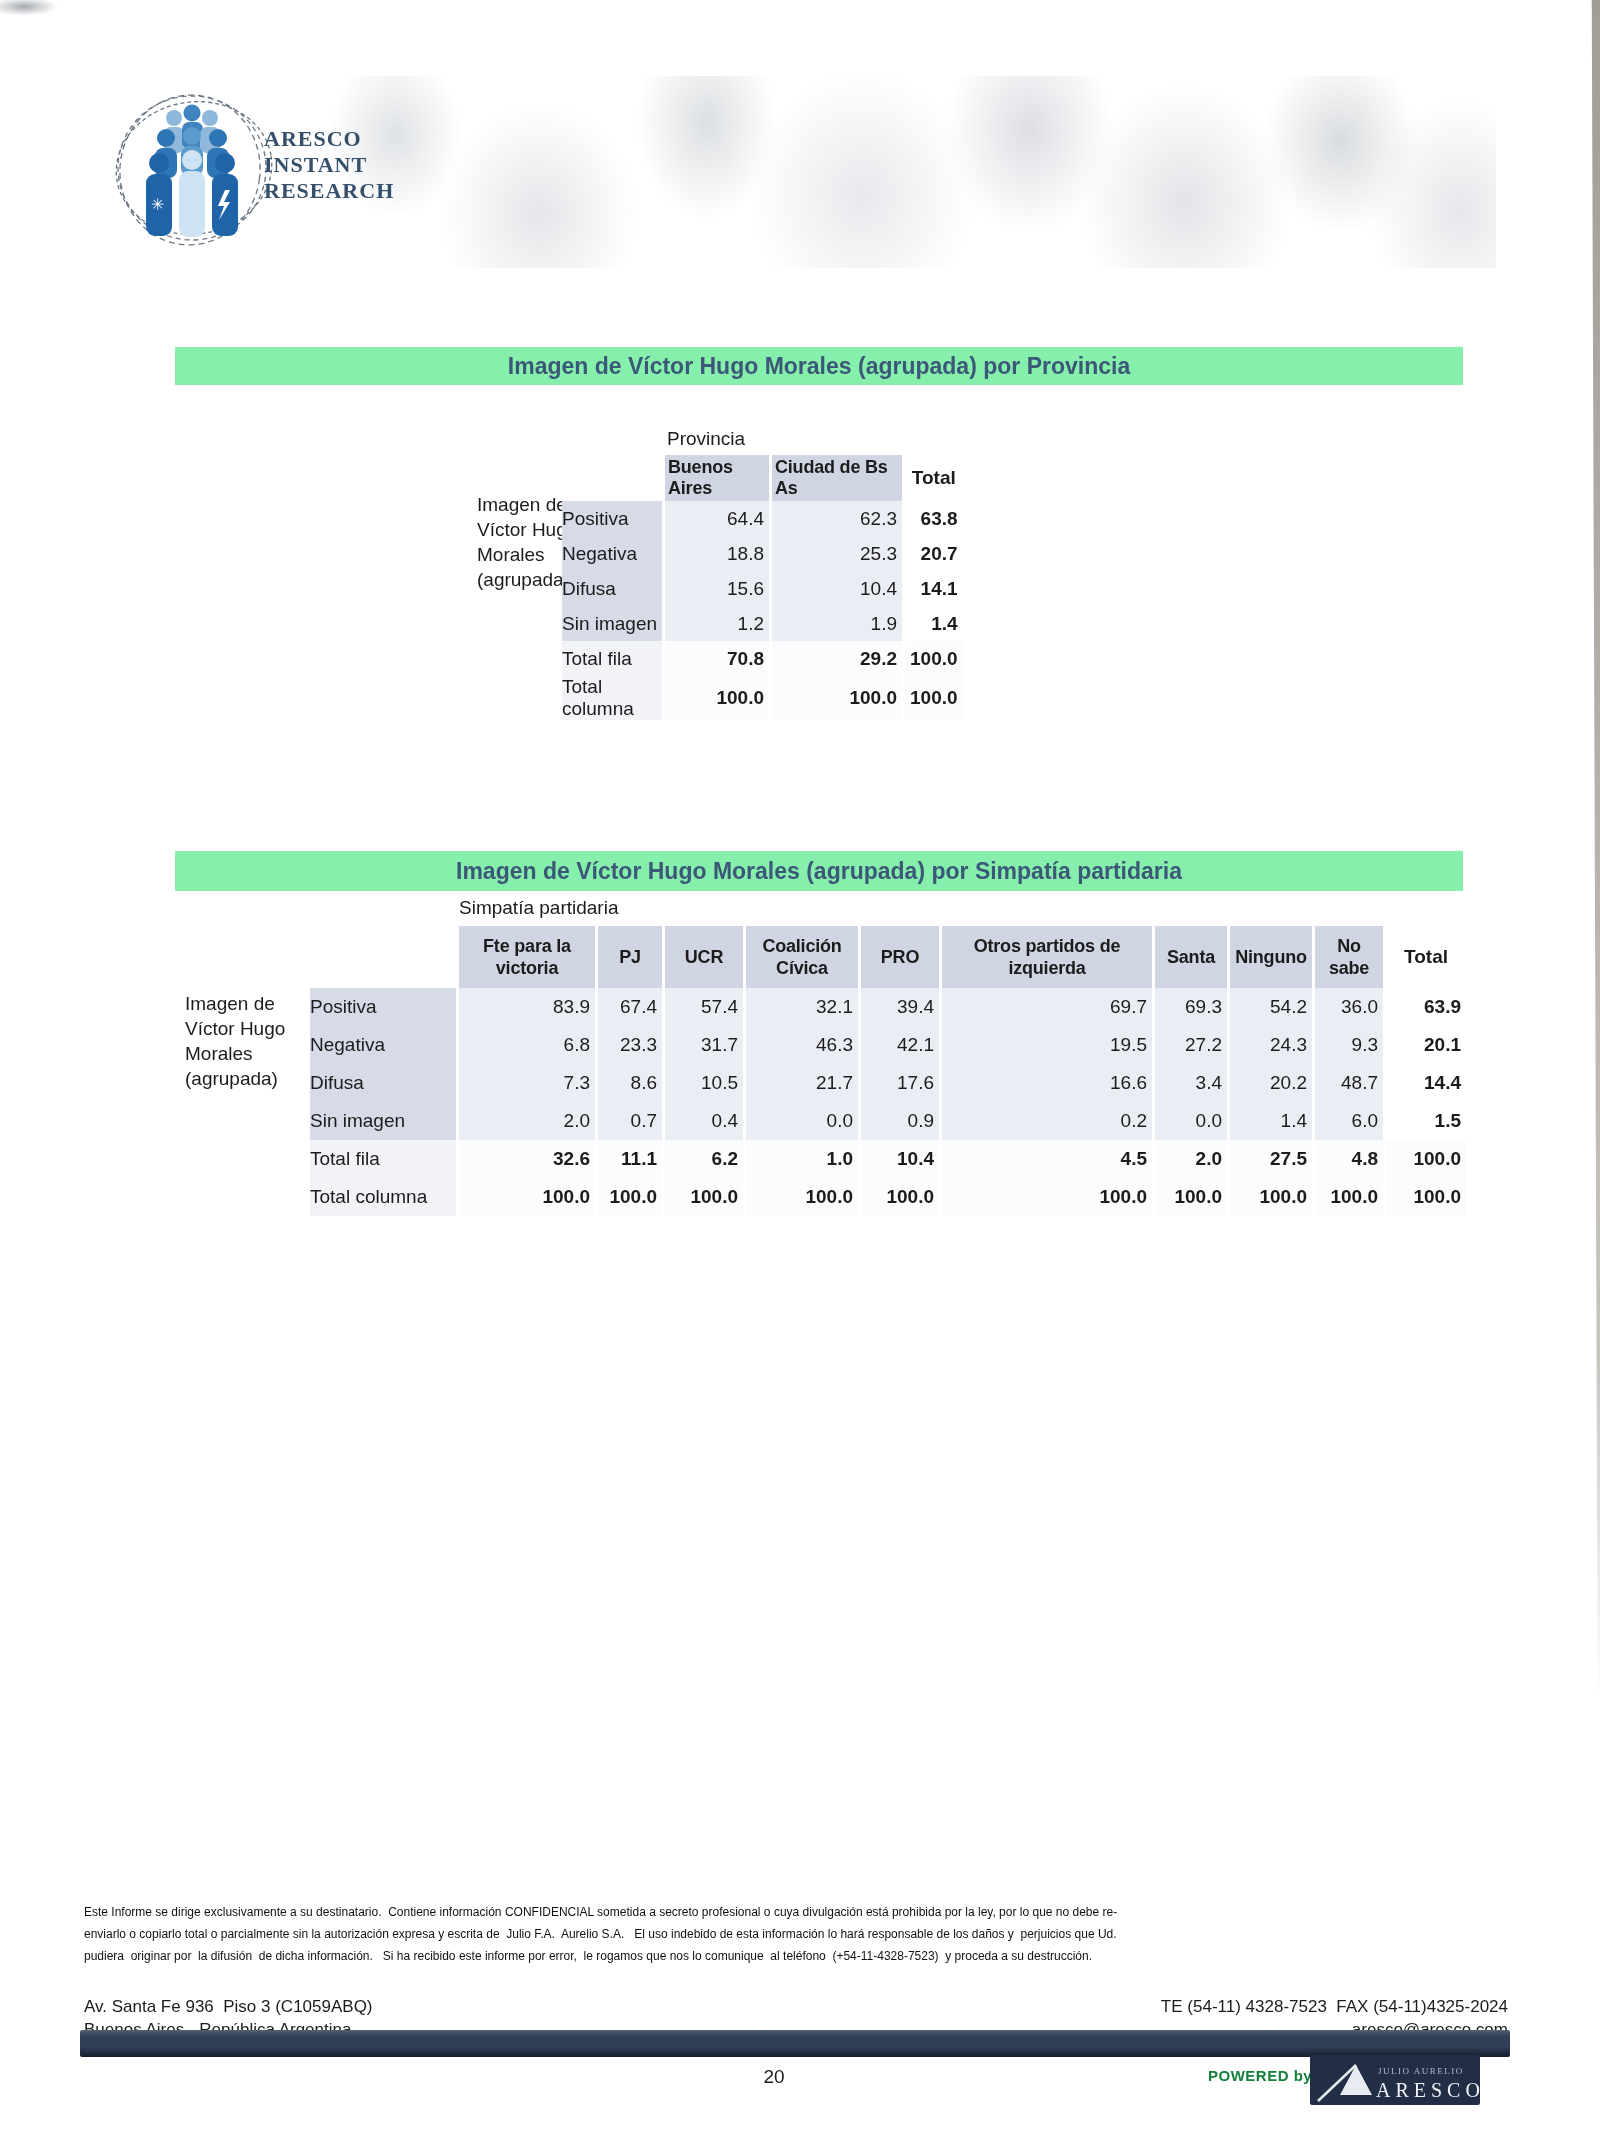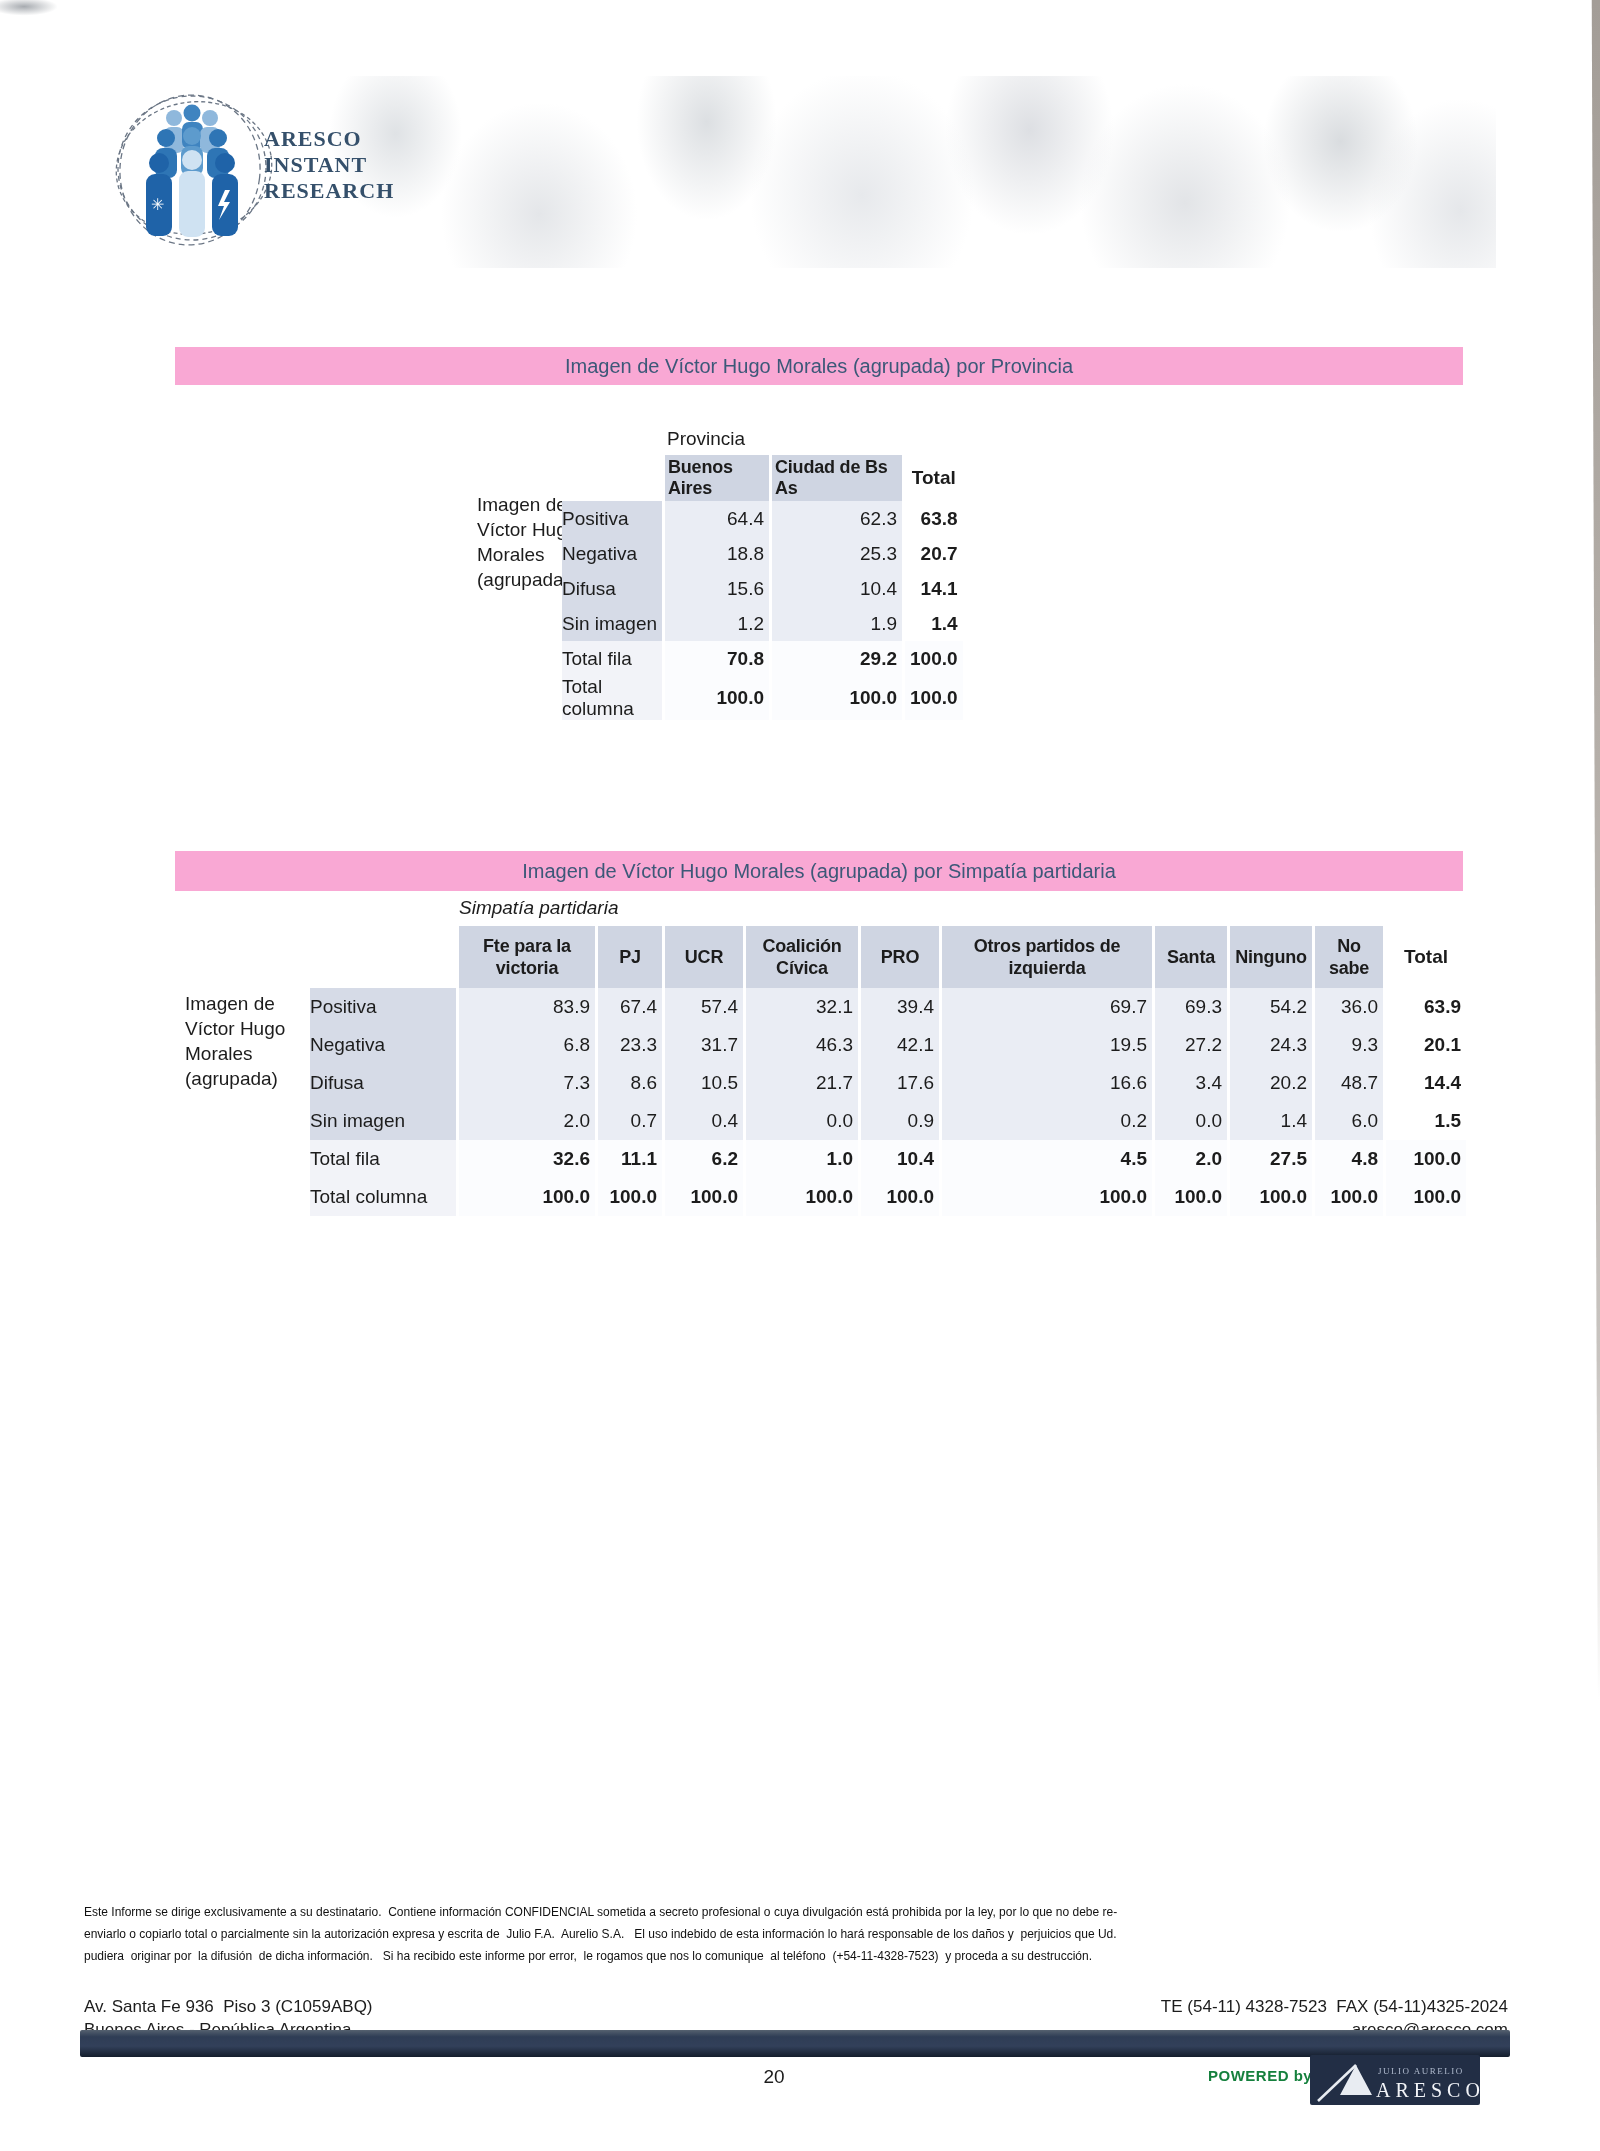--- a/index.html
+++ b/index.html
@@ -21,28 +21,28 @@
       radial-gradient(100px 140px at 34% 24%,#dcdfe2 0%,rgba(220,223,226,0) 70%),
       radial-gradient(160px 180px at 47% 62%,#e7e9ec 0%,rgba(231,233,236,0) 70%),
       radial-gradient(120px 150px at 61% 28%,#dddfe3 0%,rgba(221,223,227,0) 70%),
       radial-gradient(150px 170px at 74% 66%,#e2e4e7 0%,rgba(226,228,231,0) 70%),
       radial-gradient(110px 130px at 87% 34%,#d9dcdf 0%,rgba(217,220,223,0) 70%),
       radial-gradient(130px 160px at 97% 70%,#e5e7ea 0%,rgba(229,231,234,0) 70%);}
 
   .brand{position:absolute;left:112px;top:80px;width:290px;height:178px;}
 
   
-  .title-band{position:absolute;left:175px;width:1288px;background:#f9a8d4;text-align:center;
-    font-weight:normal;font-size:20px;color:#3c5878;}
+  .title-band{position:absolute;left:175px;width:1288px;background:#86efac;text-align:center;
+    font-weight:bold;font-size:23px;color:#3c5878;}
   .band-1{top:347px;height:38px;line-height:38px;}
   .band-2{top:851px;height:40px;line-height:40px;}
 
   .dim-label{position:absolute;font-size:19px;color:#1c1c1c;}
   .t1-dim{left:667px;top:428px;}
-  .t2-dim{left:459px;top:897px;font-style:italic;}
+  .t2-dim{left:459px;top:897px;}
 
   .stub{position:absolute;font-size:19px;line-height:25px;}
   .t1-stub{left:477px;top:492px;}
   .t2-stub{left:185px;top:991px;}
 
   
   .xtab{position:absolute;border-collapse:separate;border-spacing:3px 0;table-layout:fixed;
         font-size:19px;color:#1c1c1c;}
   .xtab th{font-weight:bold;}
   .hdr{background:#cfd5e2;padding:2px 3px;font-size:18px;letter-spacing:-0.2px;vertical-align:middle;}

